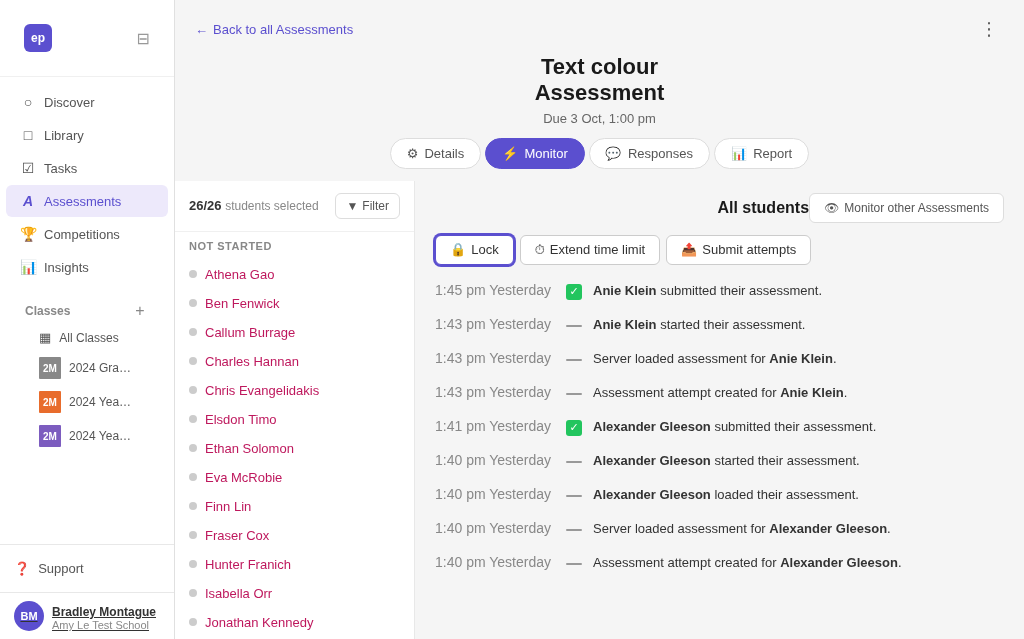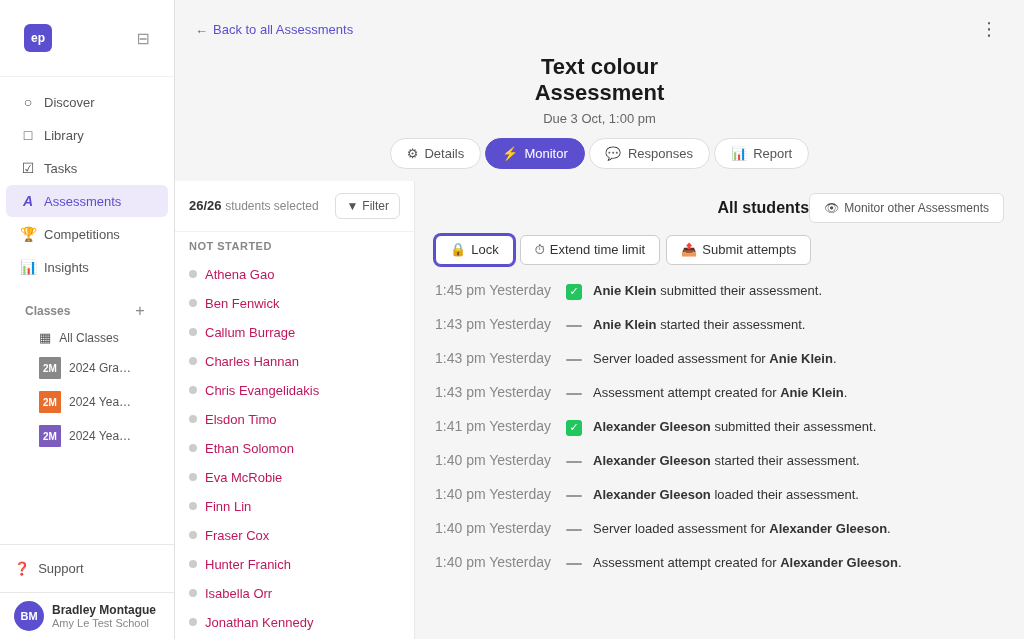--- a/index.html
+++ b/index.html
@@ -19,21 +19,21 @@
     .section-header { display: flex; align-items: center; justify-content: space-between; color: #888; font-size: 12px; font-weight: 600; margin-bottom: 4px; }
     .add-btn { width: 18px; height: 18px; border-radius: 4px; background: none; border: none; cursor: pointer; color: #888; font-size: 16px; display: flex; align-items: center; justify-content: center; }
     .class-item { display: flex; align-items: center; gap: 8px; padding: 6px 14px; cursor: pointer; color: #555; }
     .class-badge { width: 22px; height: 22px; border-radius: 1px; font-size: 10px; font-weight: bold; display: flex; align-items: center; justify-content: center; color: #fff; flex-shrink: 0; }
     .badge-gray { background: #888; }
     .badge-orange { background: #e86c2c; }
     .badge-purple { background: #7c5cbf; }
     .class-label { font-size: 12px; white-space: nowrap; overflow: hidden; text-overflow: ellipsis; max-width: 110px; }
     .sidebar-bottom { border-top: 1px solid #e8e8e8; padding: 10px 14px; }
     .support-item { display: flex; align-items: center; gap: 8px; padding: 6px 0; cursor: pointer; color: #555; }
-    .user-info { display: flex; align-items: center; gap: 8px; padding: 8px 14px; border-top: 1px solid #e8e8e8; }
+    .user-info { display: flex; align-items: flex-end; gap: 8px; padding: 8px 14px; border-top: 1px solid #e8e8e8; text-decoration: underline; }
     .avatar { width: 30px; height: 30px; border-radius: 50%; background: #5b4fcf; color: #fff; font-size: 11px; font-weight: bold; display: flex; align-items: center; justify-content: center; flex-shrink: 0; }
     .user-details { overflow: hidden; }
     .user-name { font-size: 12px; font-weight: 600; white-space: nowrap; overflow: hidden; text-overflow: ellipsis; }
     .user-school { font-size: 11px; color: #888; white-space: nowrap; overflow: hidden; text-overflow: ellipsis; }
 
     
     .main { flex: 1; background: #f5f5f5; display: flex; flex-direction: column; height: 639px; overflow: hidden; }
     .top-bar { background: #f5f5f5; padding: 14px 20px 6px; display: flex; align-items: center; justify-content: space-between; }
     .back-link { display: flex; align-items: center; gap: 5px; color: #5b4fcf; font-size: 13px; cursor: pointer; text-decoration: none; }
     .more-btn { width: 30px; height: 30px; border-radius: 6px; background: none; border: none; cursor: pointer; color: #555; font-size: 18px; display: flex; align-items: center; justify-content: center; }

